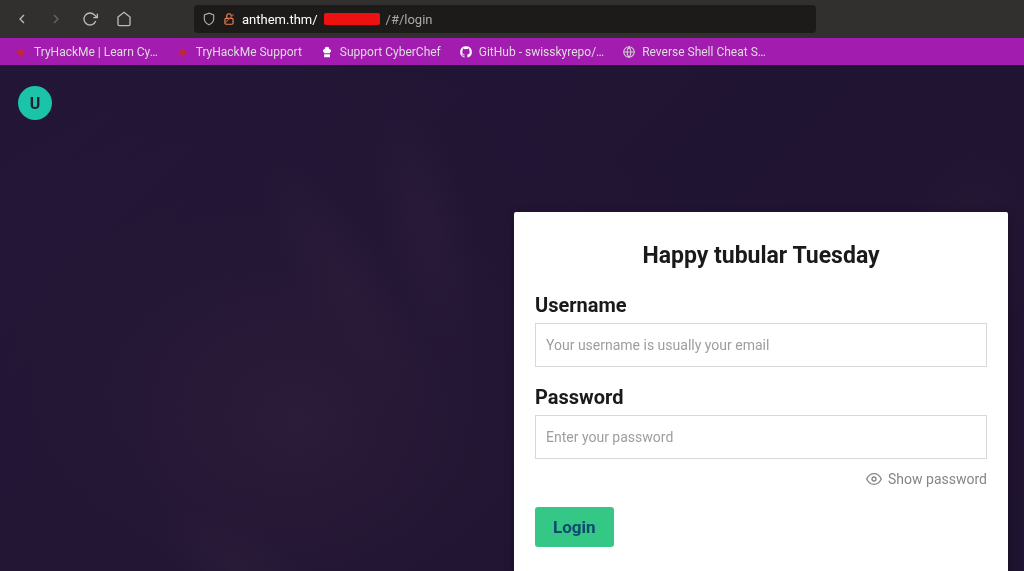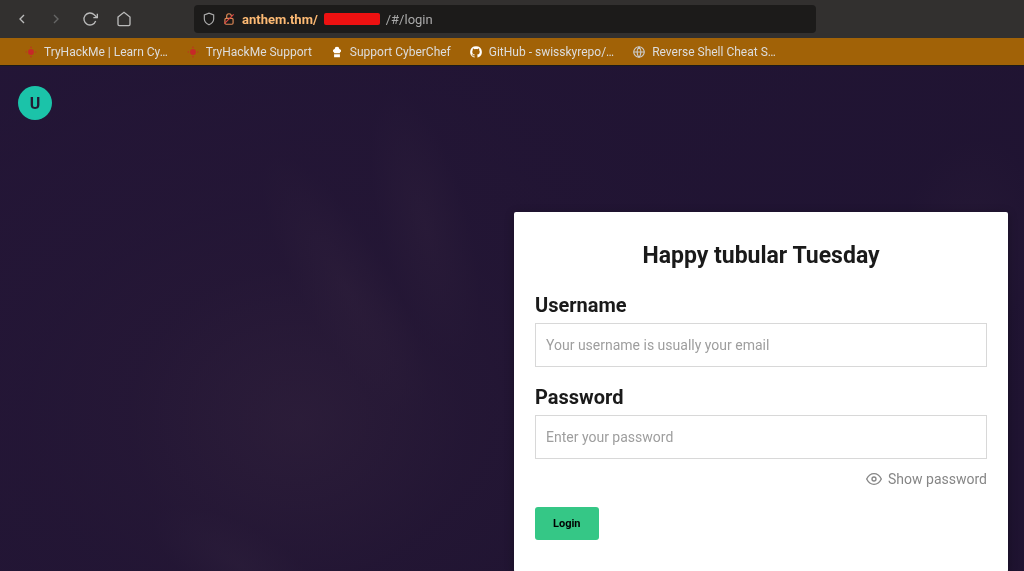--- a/index.html
+++ b/index.html
@@ -5,26 +5,26 @@
     * { margin: 0; padding: 0; box-sizing: border-box; font-family: -apple-system, BlinkMacSystemFont, "Segoe UI", Roboto, Ubuntu, sans-serif; }
     body { width: 1024px; height: 571px; overflow: hidden; background: #2a2a2a; }
     
     
     .browser-top { background: #32302f; height: 38px; display: flex; align-items: center; padding: 0 8px; gap: 6px; }
     .nav-btn { width: 28px; height: 28px; display: flex; align-items: center; justify-content: center; color: #bbb; border-radius: 4px; }
     .nav-btn.disabled { color: #666; }
     .nav-btn svg { width: 16px; height: 16px; }
     .addr-bar { flex: 1; background: #1c1b1a; height: 28px; border-radius: 4px; display: flex; align-items: center; padding: 0 8px; gap: 6px; margin-left: 50px; margin-right: 200px; color: #ddd; font-size: 13px; }
     .addr-icon { width: 14px; height: 14px; display: flex; align-items: center; justify-content: center; color: #aaa; }
-    .addr-domain { color: #fdba74; font-weight: bold; }
+    .addr-domain { color: #ffffff; }
     .addr-redacted { background: #e11; width: 56px; height: 12px; display: inline-block; border-radius: 2px; }
     .addr-path { color: #aaa; text-align: right; }
     
     
-    .bookmarks { background: #a16207; height: 28px; display: flex; align-items: center; padding: 0 16px; gap: 2px; border-bottom: 1px solid #1a1a1a; }
+    .bookmarks { background: #a21caf; height: 28px; display: flex; align-items: center; padding: 0 6px; gap: 2px; border-bottom: 1px solid #1a1a1a; }
     .bkm-item { display: flex; align-items: center; gap: 6px; padding: 3px 8px; color: #ddd; font-size: 12px; border-radius: 3px; }
     .bkm-icon { width: 14px; height: 14px; display: flex; align-items: center; justify-content: center; }
     .bkm-icon.thm { color: #c62828; }
     .bkm-icon.chef { color: #fff; }
     .bkm-icon.gh { color: #fff; }
     .bkm-icon.rev { color: #ccc; }
     
     
     .page { position: relative; width: 100%; height: 505px; background: #231a33; overflow: hidden; }
     
@@ -44,21 +44,21 @@
     .logo-circle { width: 34px; height: 34px; border-radius: 50%; background: #1bc3a9; display: flex; align-items: center; justify-content: center; color: #231a33; font-weight: 700; }
     
     
     .card { position: absolute; right: 16px; top: 146px; width: 494px; background: #fff; border-radius: 2px; box-shadow: 0 2px 10px rgba(0,0,0,0.3); padding: 30px 21px 32px; }
     .card-title { text-align: center; font-size: 23px; font-weight: 700; color: #1a1a1a; margin-bottom: 24px; }
     .field-label { font-size: 20px; font-weight: 700; color: #1a1a1a; margin-bottom: 6px; }
     .txt-input { width: 100%; height: 44px; border: 1px solid #d8d8d8; padding: 0 10px; font-size: 14px; color: #333; outline: none; margin-bottom: 18px; }
     .txt-input::placeholder { color: #9e9e9e; }
     .show-pw { display: flex; justify-content: flex-end; align-items: center; gap: 6px; color: #868686; font-size: 14px; margin-top: -6px; margin-bottom: 20px; }
     .eye { width: 16px; height: 16px; }
-    .login-btn { background: #35c786; color: #000000; border: none; padding: 10px 18px; font-size: 11px; font-weight: 700; border-radius: 3px; cursor: pointer; }
+    .login-btn { background: #35c786; color: #0c4a6e; border: none; padding: 10px 18px; font-size: 17px; font-weight: 700; border-radius: 3px; cursor: pointer; }
   </style>
 </head>
 <body>
 
 <div class="browser-top">
   <div class="nav-btn">
     <svg viewBox="0 0 24 24" fill="none" stroke="currentColor" stroke-width="2">
         <path d="M15 18l-6-6 6-6"></path>
       </svg>
   </div>

